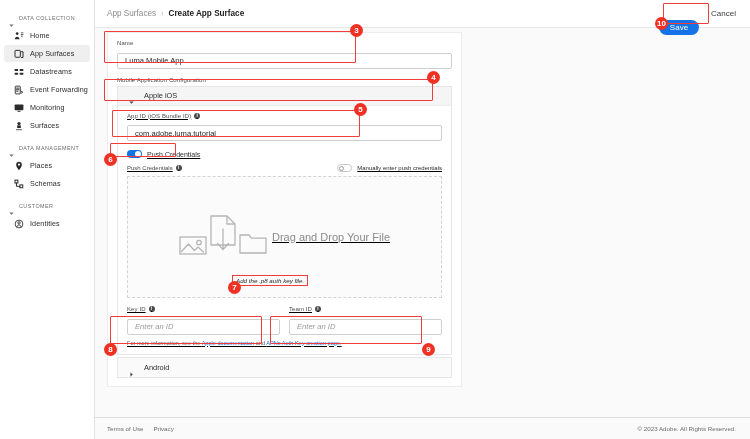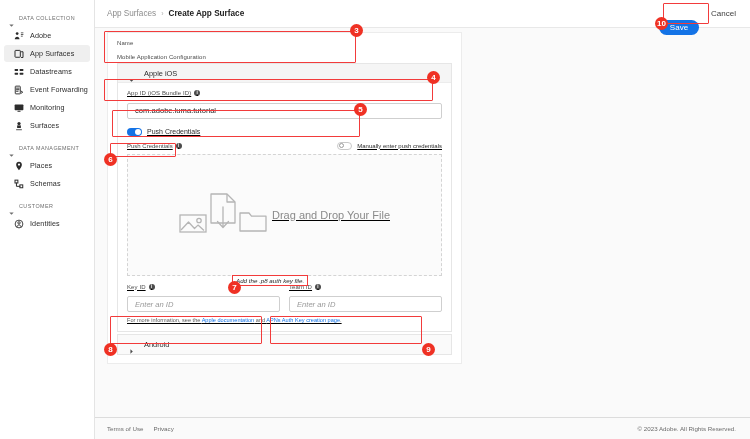--- a/index.html
+++ b/index.html
@@ -255,21 +255,21 @@
     </div>
 
     <div class="nav-item">
       <span class="nav-ico">
         <svg viewBox="0 0 16 16" fill="currentColor">
             <circle cx="5" cy="4" r="2.2"></circle>
             <path d="M1.2 13c0-2.4 1.7-4 3.8-4s3.8 1.6 3.8 4z"></path>
             <path d="M11 2.4h4v1.3h-4zM11 5h4v1.3h-4zM11 7.6h3v1.3h-3z"></path>
           </svg>
       </span>
-      <span class="nav-label">Adobe</span>
+      <span class="nav-label">Home</span>
     </div>
 
     <div class="nav-item active">
       <span class="nav-ico">
         <svg viewBox="0 0 16 16" fill="none" stroke="currentColor" stroke-width="1.6">
             <rect x="1.6" y="2.2" width="8.5" height="11" rx="1"></rect>
             <path d="M12 4.4h2.4v9.2H12" stroke-linecap="round"></path>
           </svg>
       </span>
       <span class="nav-label">App Surfaces</span>
@@ -381,20 +381,21 @@
         <button class="btn-save">Save</button>
         <button class="btn-cancel">Cancel</button>
       </div>
     </div>
 
     <div class="content">
       <div class="card">
 
         
         <div class="field-label">Name</div>
+        <input class="txt-input" value="Luma Mobile App" style="">
 
         
         <div class="field-label" style="margin-top:8px;">Mobile Application Configuration</div>
 
         <div class="accordion">
           <div class="acc-head">
             <span class="acc-chev">
               <svg viewBox="0 0 16 16" fill="currentColor">
                   <path d="M3 5.5 8 11l5-5.5z"></path>
                 </svg>

